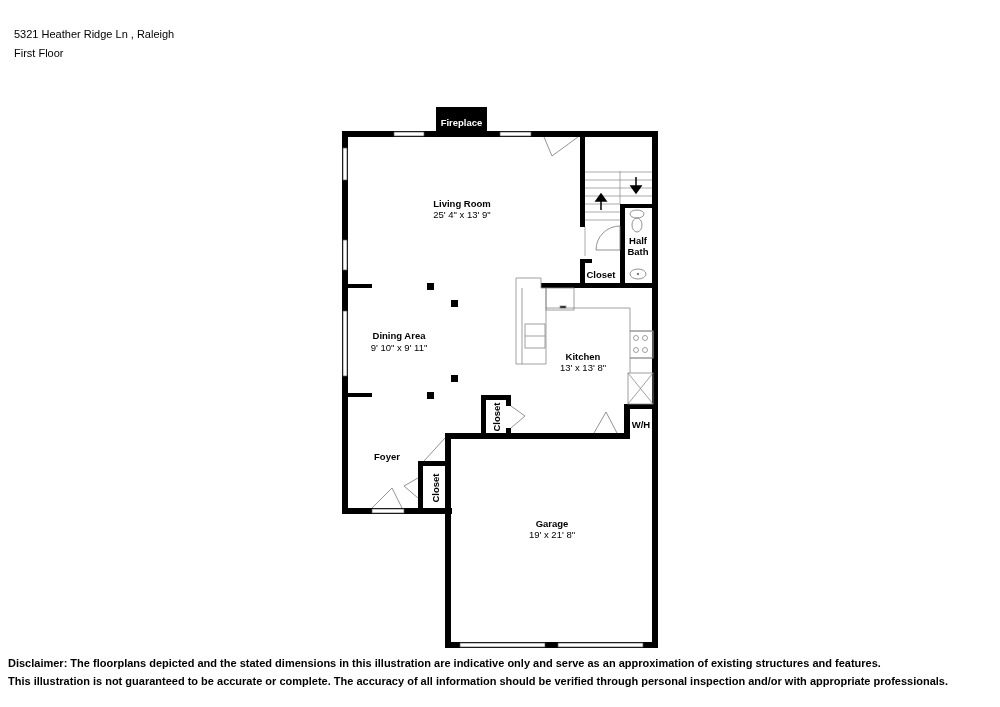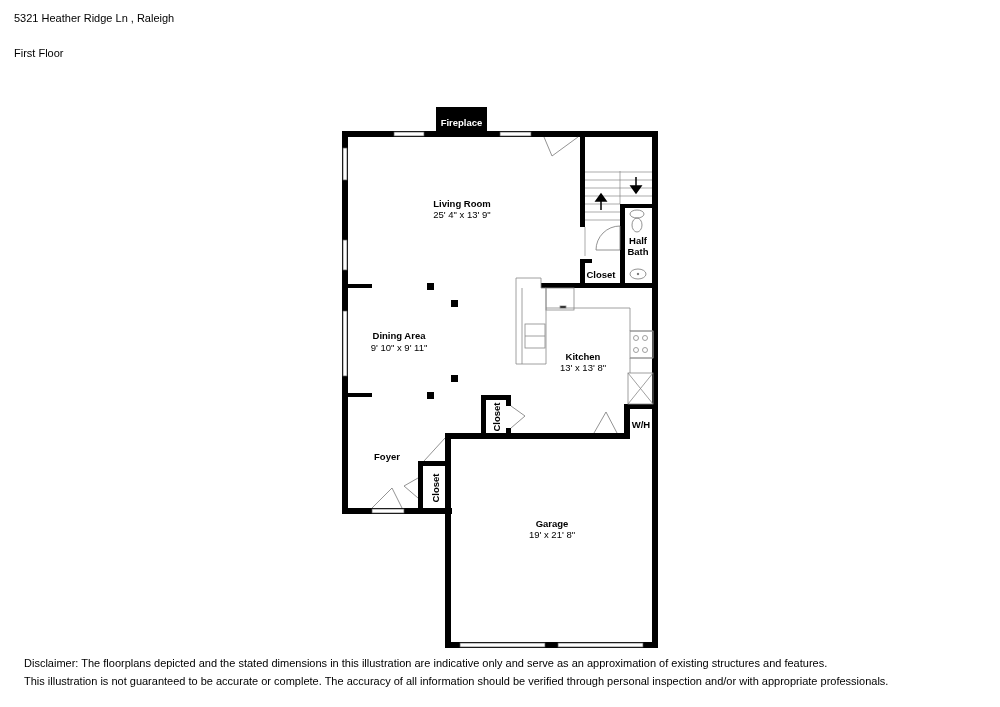--- a/index.html
+++ b/index.html
@@ -1,20 +1,20 @@
 <!DOCTYPE html>
 <html><head>
 <meta charset="utf-8">
 <style>
   html, body { margin: 0; padding: 0; background: #ffffff; }
   body { width: 1000px; height: 707px; position: relative; overflow: hidden; font-family: "Liberation Sans", sans-serif; color: #000; }
   .hdr { position: absolute; left: 14px; font-size: 11px; line-height: 13px; }
-  #addr { top: 12px; }
+  #addr { top: 28px; }
   #floor { top: 47px; }
-  .disc { position: absolute; left: 24px; font-size: 11px; line-height: 13px; white-space: nowrap; }
+  .disc { position: absolute; left: 8px; font-size: 11px; line-height: 13px; white-space: nowrap; font-weight: bold; }
   #disc1 { top: 657px; }
   #disc2 { top: 675px; }
   svg { position: absolute; left: 0; top: 0; }
   .lbl { font-family: "Liberation Sans", sans-serif; font-size: 9.5px; font-weight: bold; fill: #000; }
   .dim { font-family: "Liberation Sans", sans-serif; font-size: 9.5px; fill: #000; }
   .wlbl { font-family: "Liberation Sans", sans-serif; font-size: 9.5px; font-weight: bold; fill: #fff; }
 </style>
 </head>
 <body>
 

